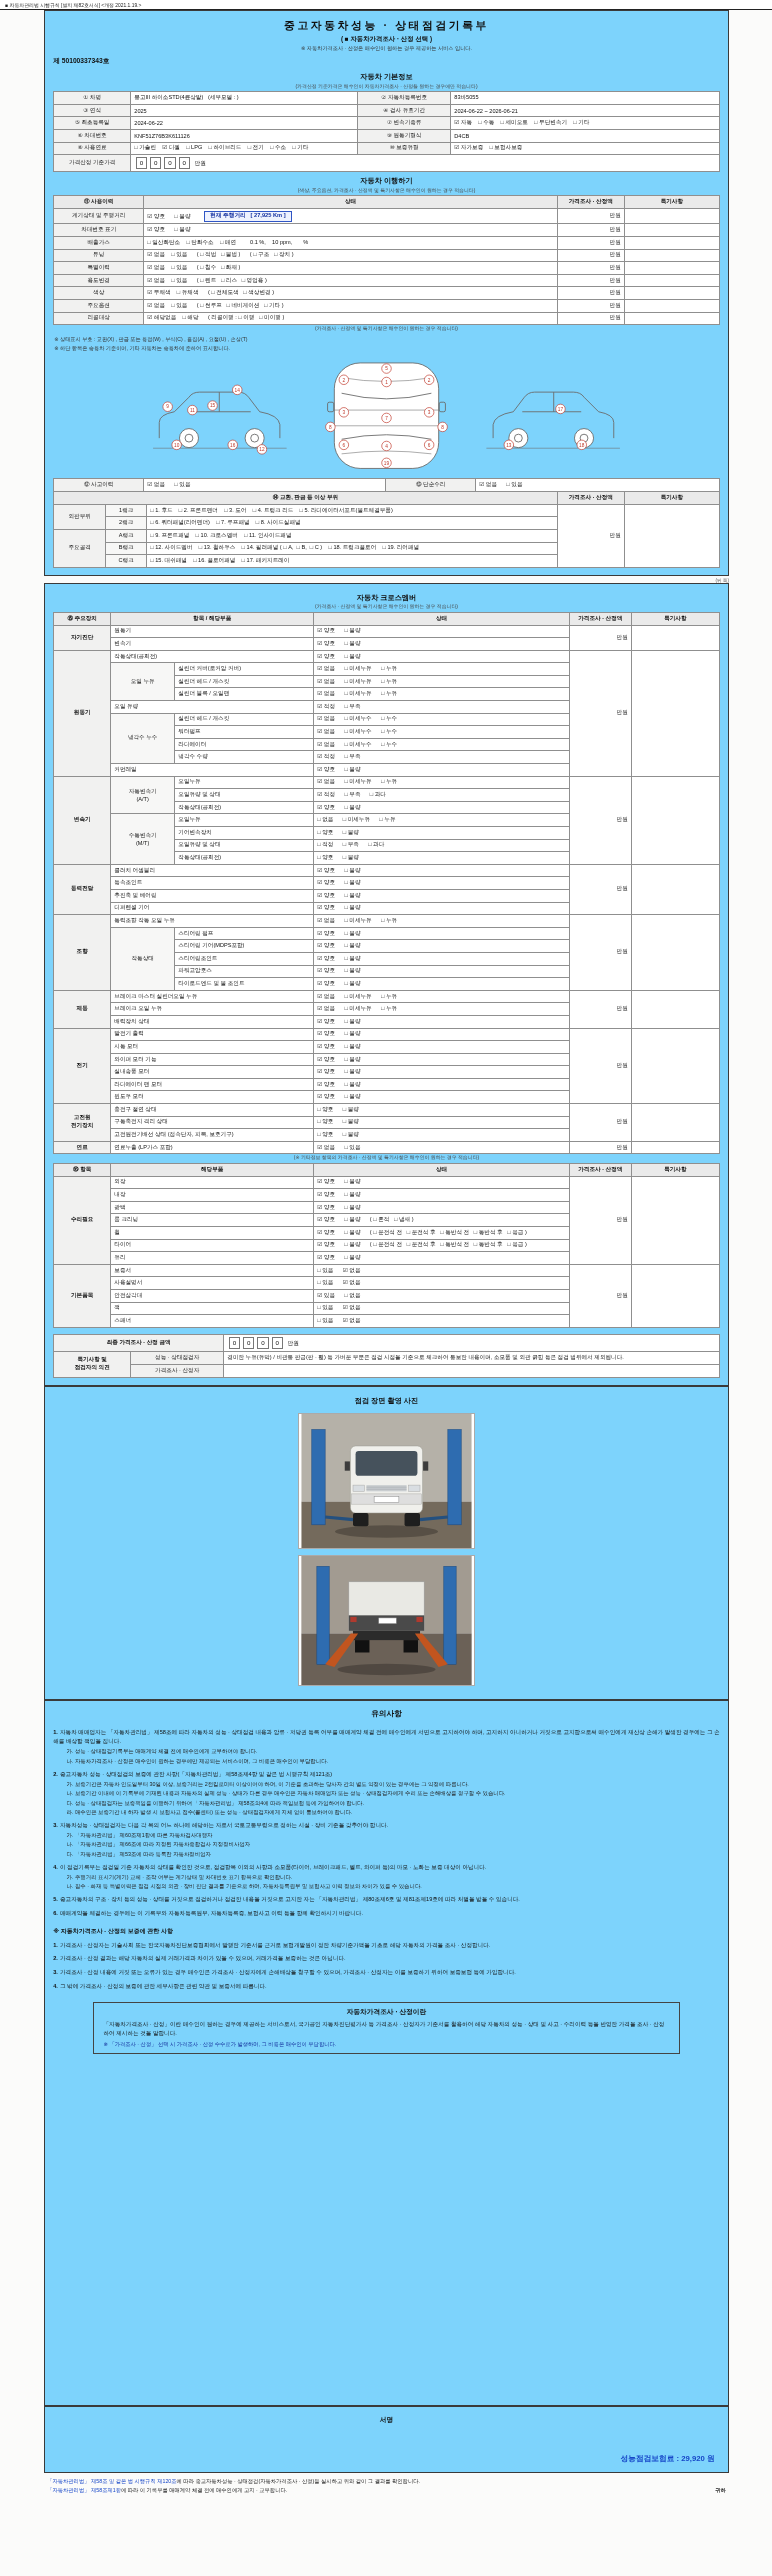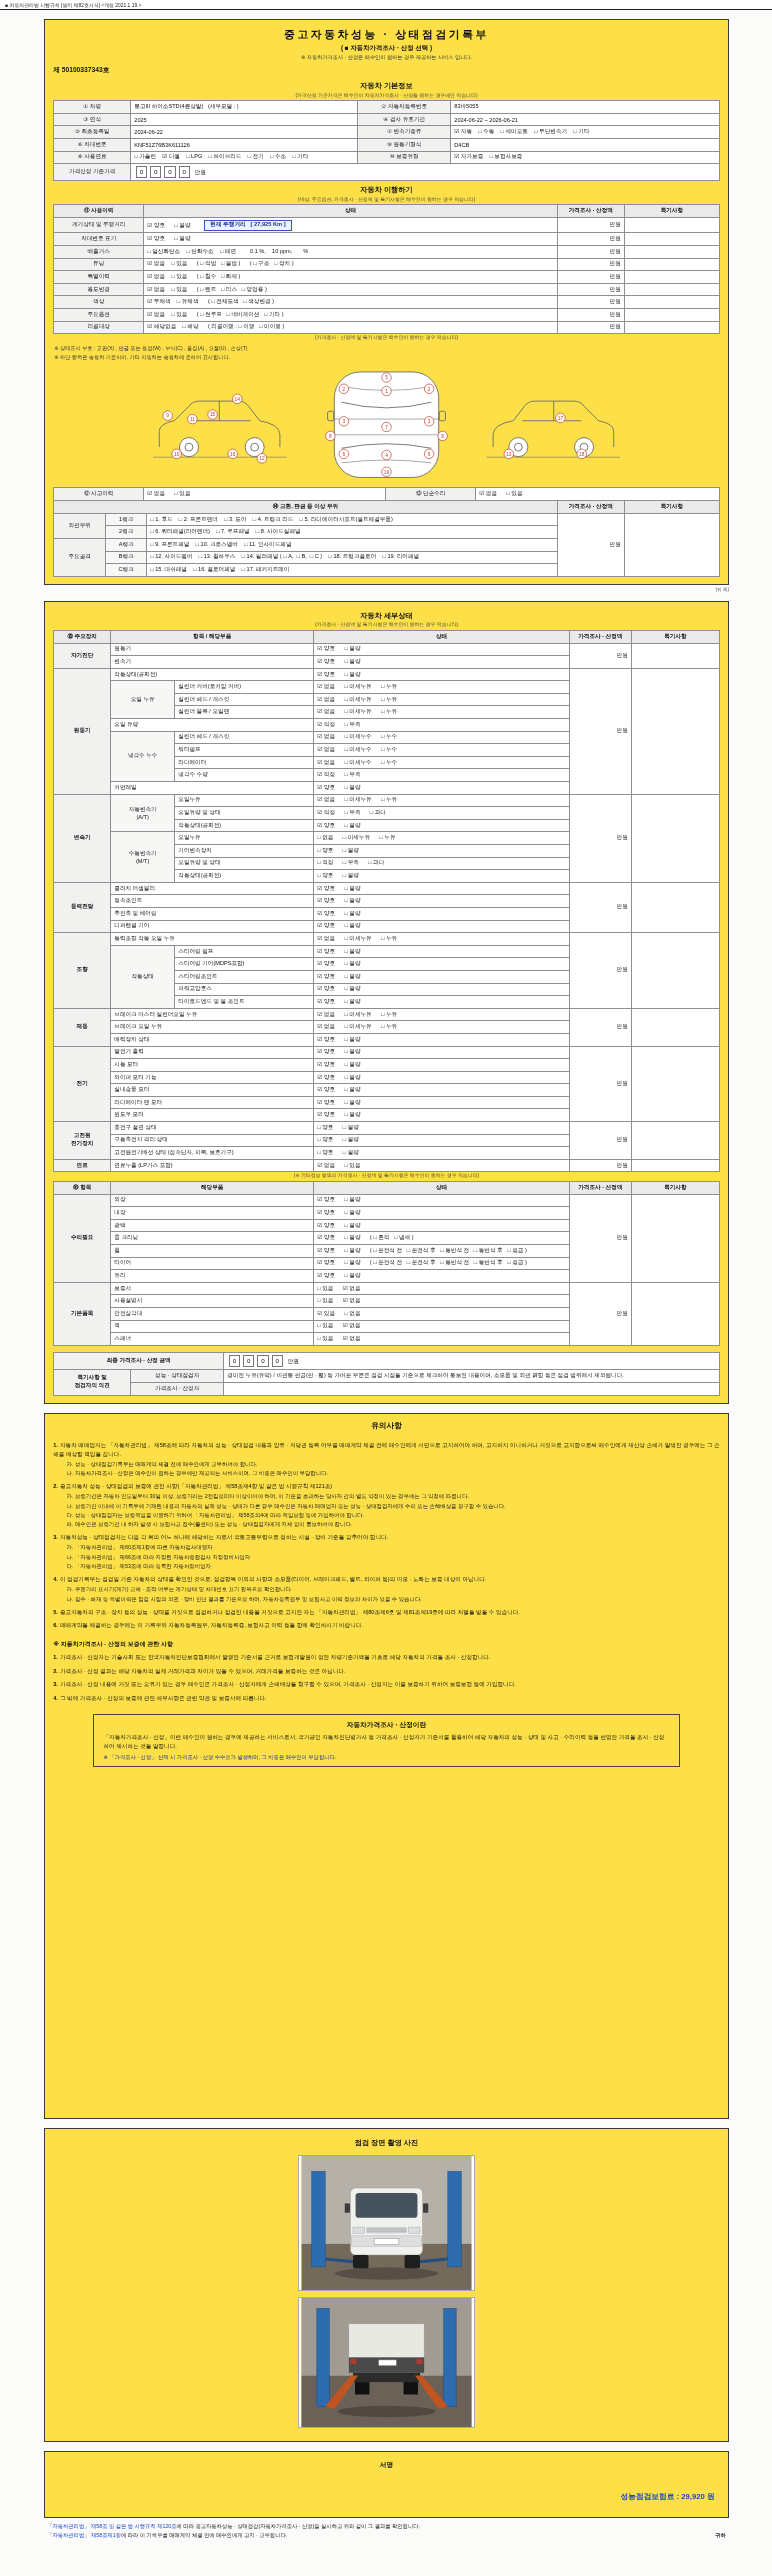--- a/index.html
+++ b/index.html
@@ -1,19 +1,19 @@
 <!DOCTYPE html>
 <html lang="ko" style="font-size:8.2px"><head>
 <meta charset="utf-8">
 <style>
   html,body{margin:0;padding:0;}
   body{background:#f3f3f1;font-family:"Liberation Sans","DejaVu Sans",sans-serif;color:#111;}
   .page{width:773px;min-height:2576px;margin:0 auto;background:#fbfbfa;box-sizing:border-box;padding-bottom:15.5px;}
   .top-strip{border-bottom:1px solid #222;padding:1.5px 5.2px;font-size:4.9px;color:#222;background:#fff;}
-  .box{width:685px;margin:9px auto 0;background:#fde047;border:0.8px solid #3a3a3a;padding:5.2px 8.2px 7.2px;box-sizing:border-box;}
+  .box{width:685px;margin:0 auto 0;background:#7dd3fc;border:0.8px solid #3a3a3a;padding:5.2px 8.2px 7.2px;box-sizing:border-box;}
   .main-title{text-align:center;font-size:10.8px;font-weight:bold;letter-spacing:2.6px;margin-top:3.1px;}
   .main-sub{text-align:center;font-size:6.4px;font-weight:bold;margin-top:1.5px;}
   .main-note{text-align:center;font-size:5.2px;color:#333;margin-top:1px;}
   .doc-no{font-size:6.7px;font-weight:bold;margin:5.2px 0 2.1px;}
   .sec-title{text-align:center;font-weight:bold;font-size:7.2px;padding:4.1px 0 0.5px;}
   .sec-title.big{font-size:7.7px;padding:2.1px 0 5.2px;}
   .sec-note{text-align:center;font-size:4.9px;color:#444;padding-bottom:2.6px;}
   table.form{width:100%;border-collapse:collapse;table-layout:fixed;background:#fff;}
   table.form th,table.form td{border:0.5px solid #8f8f8f;font-size:5.6px;padding:1.8px 3.1px;vertical-align:middle;word-break:break-all;}
   table.form th{background:#eaeaea;text-align:center;font-weight:bold;}
@@ -38,21 +38,21 @@
   .notice-sub{font-size:5.4px;line-height:1.55;margin:1px 0 1px 13.4px;color:#222;}
   .warranty-title{font-weight:bold;font-size:6px;margin:9.3px 0 2.1px;}
   .info-box{border:0.8px solid #444;margin:11.3px auto 3.1px;width:88%;padding:5.2px 9.3px;box-sizing:border-box;}
   .info-title{text-align:center;font-weight:bold;font-size:6.7px;margin-bottom:3.1px;}
   .info-text{font-size:5.6px;line-height:1.6;}
   .info-note{font-size:5.3px;color:#13309c;margin-top:3.1px;}
   .photos{text-align:center;}
   .photo{display:block;margin:6.2px auto;border:0.5px solid #aaa;background:#fff;}
   .sig-box{position:relative;height:67px;}
   .sig-label{text-align:center;font-weight:bold;font-size:6.7px;padding-top:3.1px;}
-  .premium{position:absolute;right:13.4px;bottom:15px;font-size:7.7px;font-weight:bold;color:#1646c8;}
+  .premium{position:absolute;right:13.4px;bottom:8px;font-size:7.7px;font-weight:bold;color:#1646c8;}
   .footer-lines{width:685px;margin:4.1px auto 0;font-size:5.3px;line-height:1.7;color:#222;padding:0 3.1px;box-sizing:border-box;}
   .footer-line{overflow:hidden;}
   .law{color:#1646c8;}
   .footer-end{float:right;font-weight:bold;margin-left:15.5px;}
 </style>
 </head>
 <body>
 
 <div class="page">
 
@@ -365,21 +365,21 @@
           <tr>
             <td class="lbl rank">C랭크</td>
             <td class="state">□ 15. 대쉬패널    □ 16. 플로어패널    □ 17. 패키지트레이</td>
           </tr>
         </tbody>
     </table>
   </div>
   <div class="page-marker">(뒤 쪽)</div>
 
   <div class="box">
-    <div class="sec-title">자동차 세부상태</div>
+    <div class="sec-title">자동차 크로스멤버</div>
     <div class="sec-note">(가격조사 · 산정액 및 특기사항은 매수인이 원하는 경우 적습니다)</div>
     <table class="form" id="detail-table">
       <colgroup>
           <col style="width:57px">
           <col style="width:64px">
           <col style="width:139px">
           <col>
           <col style="width:62px">
           <col style="width:88px">
         </colgroup>
@@ -696,20 +696,69 @@
 점검자의 의견</td>
             <td class="lbl">성능 · 상태점검자</td>
             <td class="val">경미한 누유(유막) / 비관통 판금(판 · 휀) 등 가벼운 부분은 점검 시점을 기준으로 체크하여 통보한 내용이며, 소모품 및 외관 긁힘 등은 점검 범위에서 제외됩니다.</td>
           </tr>
           <tr>
             <td class="lbl">가격조사 · 산정자</td>
             <td class="val"></td>
           </tr>
         </tbody>
     </table>
+  </div>
+
+  <div class="box photos">
+    <div class="sec-title">점검 장면 촬영 사진</div>
+
+    <svg class="photo" width="175" height="134" viewBox="0 0 330 260">
+      <rect width="330" height="170" fill="#b5b1a8"></rect>
+      <rect y="170" width="330" height="90" fill="#746a5c"></rect>
+      <rect x="20" y="30" width="26" height="185" fill="#2e6cb0" stroke="#1c4a80"></rect>
+      <rect x="284" y="30" width="26" height="185" fill="#2e6cb0" stroke="#1c4a80"></rect>
+      <ellipse cx="165" cy="228" rx="100" ry="12" fill="rgba(0,0,0,0.25)"></ellipse>
+      <g>
+        <rect x="95" y="62" width="140" height="130" rx="10" fill="#f0f0ec" stroke="#9a9a94"></rect>
+        <rect x="105" y="72" width="120" height="48" rx="6" fill="#46525c"></rect>
+        <rect x="84" y="92" width="10" height="18" fill="#3c3c3c"></rect>
+        <rect x="236" y="92" width="10" height="18" fill="#3c3c3c"></rect>
+        <rect x="100" y="138" width="22" height="12" fill="#d9dee2" stroke="#aaa"></rect>
+        <rect x="208" y="138" width="22" height="12" fill="#d9dee2" stroke="#aaa"></rect>
+        <rect x="126" y="138" width="78" height="12" fill="#c9cdd0"></rect>
+        <line x1="126" y1="142" x2="204" y2="142" stroke="#9aa0a4"></line>
+        <line x1="126" y1="146" x2="204" y2="146" stroke="#9aa0a4"></line>
+        <rect x="97" y="155" width="136" height="20" fill="#dedede" stroke="#b0b0ab"></rect>
+        <rect x="141" y="160" width="48" height="12" fill="#fff" stroke="#888"></rect>
+        <rect x="100" y="192" width="30" height="26" rx="4" fill="#1e1e1e"></rect>
+        <rect x="200" y="192" width="30" height="26" rx="4" fill="#1e1e1e"></rect>
+      </g>
+      <line x1="46" y1="200" x2="100" y2="205" stroke="#24507f" stroke-width="6"></line>
+      <line x1="284" y1="200" x2="230" y2="205" stroke="#24507f" stroke-width="6"></line>
+    </svg>
+
+    <svg class="photo" width="175" height="129" viewBox="0 0 330 250">
+      <rect width="330" height="150" fill="#a29b91"></rect>
+      <rect y="150" width="330" height="100" fill="#6b6157"></rect>
+      <rect x="30" y="20" width="24" height="190" fill="#2e6cb0" stroke="#1c4a80"></rect>
+      <rect x="276" y="20" width="24" height="190" fill="#2e6cb0" stroke="#1c4a80"></rect>
+      <ellipse cx="165" cy="220" rx="95" ry="11" fill="rgba(0,0,0,0.25)"></ellipse>
+      <g>
+        <rect x="92" y="50" width="146" height="95" fill="#e9e9e4" stroke="#999"></rect>
+        <rect x="92" y="115" width="146" height="30" fill="#4a4a4a"></rect>
+        <rect x="95" y="118" width="12" height="10" fill="#b03a2e"></rect>
+        <rect x="223" y="118" width="12" height="10" fill="#b03a2e"></rect>
+        <rect x="150" y="120" width="34" height="11" fill="#fff" stroke="#888"></rect>
+        <rect x="100" y="145" width="130" height="18" fill="#2b2b2b"></rect>
+        <rect x="104" y="163" width="28" height="24" fill="#111"></rect>
+        <rect x="198" y="163" width="28" height="24" fill="#111"></rect>
+      </g>
+      <polygon points="46,210 96,150 110,150 64,215" fill="#c2551f"></polygon>
+      <polygon points="284,210 234,150 220,150 266,215" fill="#c2551f"></polygon>
+    </svg>
   </div>
 
   <div class="box notice-box">
     <div class="sec-title big">유의사항</div>
     <div id="notice-list">
         <div class="notice-item"><span class="no">1.</span><span>자동차 매매업자는 「자동차관리법」 제58조에 따라 자동차의 성능 · 상태점검 내용과 압류 · 저당권 등록 여부를 매매계약 체결 전에 매수인에게 서면으로 고지하여야 하며, 고지하지 아니하거나 거짓으로 고지함으로써 매수인에게 재산상 손해가 발생한 경우에는 그 손해를 배상할 책임을 집니다.</span></div>
         <div class="notice-sub">가. 성능 · 상태점검기록부는 매매계약 체결 전에 매수인에게 교부하여야 합니다.</div>
         <div class="notice-sub">나. 자동차가격조사 · 산정은 매수인이 원하는 경우에만 제공되는 서비스이며, 그 비용은 매수인이 부담합니다.</div>
         <div class="notice-item"><span class="no">2.</span><span>중고자동차 성능 · 상태점검의 보증에 관한 사항(「자동차관리법」 제58조제4항 및 같은 법 시행규칙 제121조)</span></div>
         <div class="notice-sub">가. 보증기간은 자동차 인도일부터 30일 이상, 보증거리는 2천킬로미터 이상이어야 하며, 이 기준을 초과하는 당사자 간의 별도 약정이 있는 경우에는 그 약정에 따릅니다.</div>
@@ -733,69 +782,20 @@
         <div class="notice-item"><span class="no">3.</span><span>가격조사 · 산정 내용에 거짓 또는 오류가 있는 경우 매수인은 가격조사 · 산정자에게 손해배상을 청구할 수 있으며, 가격조사 · 산정자는 이를 보증하기 위하여 보증보험 등에 가입합니다.</span></div>
         <div class="notice-item"><span class="no">4.</span><span>그 밖에 가격조사 · 산정의 보증에 관한 세부사항은 관련 약관 및 보증서에 따릅니다.</span></div>
       </div>
     <div class="info-box">
       <div class="info-title">자동차가격조사 · 산정이란</div>
       <div class="info-text">「자동차가격조사 · 산정」이란 매수인이 원하는 경우에 제공하는 서비스로서, 국가공인 자동차진단평가사 등 가격조사 · 산정자가 기준서를 활용하여 해당 자동차의 성능 · 상태 및 사고 · 수리이력 등을 반영한 가격을 조사 · 산정하여 제시하는 것을 말합니다.</div>
       <div class="info-note">※ 「가격조사 · 산정」 선택 시 가격조사 · 산정 수수료가 발생하며, 그 비용은 매수인이 부담합니다.</div>
     </div>
   </div>
 
-  <div class="box photos">
-    <div class="sec-title">점검 장면 촬영 사진</div>
-
-    <svg class="photo" width="175" height="134" viewBox="0 0 330 260">
-      <rect width="330" height="170" fill="#b5b1a8"></rect>
-      <rect y="170" width="330" height="90" fill="#746a5c"></rect>
-      <rect x="20" y="30" width="26" height="185" fill="#2e6cb0" stroke="#1c4a80"></rect>
-      <rect x="284" y="30" width="26" height="185" fill="#2e6cb0" stroke="#1c4a80"></rect>
-      <ellipse cx="165" cy="228" rx="100" ry="12" fill="rgba(0,0,0,0.25)"></ellipse>
-      <g>
-        <rect x="95" y="62" width="140" height="130" rx="10" fill="#f0f0ec" stroke="#9a9a94"></rect>
-        <rect x="105" y="72" width="120" height="48" rx="6" fill="#46525c"></rect>
-        <rect x="84" y="92" width="10" height="18" fill="#3c3c3c"></rect>
-        <rect x="236" y="92" width="10" height="18" fill="#3c3c3c"></rect>
-        <rect x="100" y="138" width="22" height="12" fill="#d9dee2" stroke="#aaa"></rect>
-        <rect x="208" y="138" width="22" height="12" fill="#d9dee2" stroke="#aaa"></rect>
-        <rect x="126" y="138" width="78" height="12" fill="#c9cdd0"></rect>
-        <line x1="126" y1="142" x2="204" y2="142" stroke="#9aa0a4"></line>
-        <line x1="126" y1="146" x2="204" y2="146" stroke="#9aa0a4"></line>
-        <rect x="97" y="155" width="136" height="20" fill="#dedede" stroke="#b0b0ab"></rect>
-        <rect x="141" y="160" width="48" height="12" fill="#fff" stroke="#888"></rect>
-        <rect x="100" y="192" width="30" height="26" rx="4" fill="#1e1e1e"></rect>
-        <rect x="200" y="192" width="30" height="26" rx="4" fill="#1e1e1e"></rect>
-      </g>
-      <line x1="46" y1="200" x2="100" y2="205" stroke="#24507f" stroke-width="6"></line>
-      <line x1="284" y1="200" x2="230" y2="205" stroke="#24507f" stroke-width="6"></line>
-    </svg>
-
-    <svg class="photo" width="175" height="129" viewBox="0 0 330 250">
-      <rect width="330" height="150" fill="#a29b91"></rect>
-      <rect y="150" width="330" height="100" fill="#6b6157"></rect>
-      <rect x="30" y="20" width="24" height="190" fill="#2e6cb0" stroke="#1c4a80"></rect>
-      <rect x="276" y="20" width="24" height="190" fill="#2e6cb0" stroke="#1c4a80"></rect>
-      <ellipse cx="165" cy="220" rx="95" ry="11" fill="rgba(0,0,0,0.25)"></ellipse>
-      <g>
-        <rect x="92" y="50" width="146" height="95" fill="#e9e9e4" stroke="#999"></rect>
-        <rect x="92" y="115" width="146" height="30" fill="#4a4a4a"></rect>
-        <rect x="95" y="118" width="12" height="10" fill="#b03a2e"></rect>
-        <rect x="223" y="118" width="12" height="10" fill="#b03a2e"></rect>
-        <rect x="150" y="120" width="34" height="11" fill="#fff" stroke="#888"></rect>
-        <rect x="100" y="145" width="130" height="18" fill="#2b2b2b"></rect>
-        <rect x="104" y="163" width="28" height="24" fill="#111"></rect>
-        <rect x="198" y="163" width="28" height="24" fill="#111"></rect>
-      </g>
-      <polygon points="46,210 96,150 110,150 64,215" fill="#c2551f"></polygon>
-      <polygon points="284,210 234,150 220,150 266,215" fill="#c2551f"></polygon>
-    </svg>
-  </div>
-
   <div class="box sig-box">
     <div class="sig-label">서명</div>
     <div class="premium">
       <span>성능점검보험료 :</span>
       <span>29,920 원</span>
     </div>
   </div>
 
   <div class="footer-lines" id="footer-lines">
       <div class="footer-line"><span class="law">「자동차관리법」 제58조 및 같은 법 시행규칙 제120조</span><span>에 따라 중고자동차성능 · 상태점검(자동차가격조사 · 산정)을 실시하고 위와 같이 그 결과를 확인합니다.</span></div>

